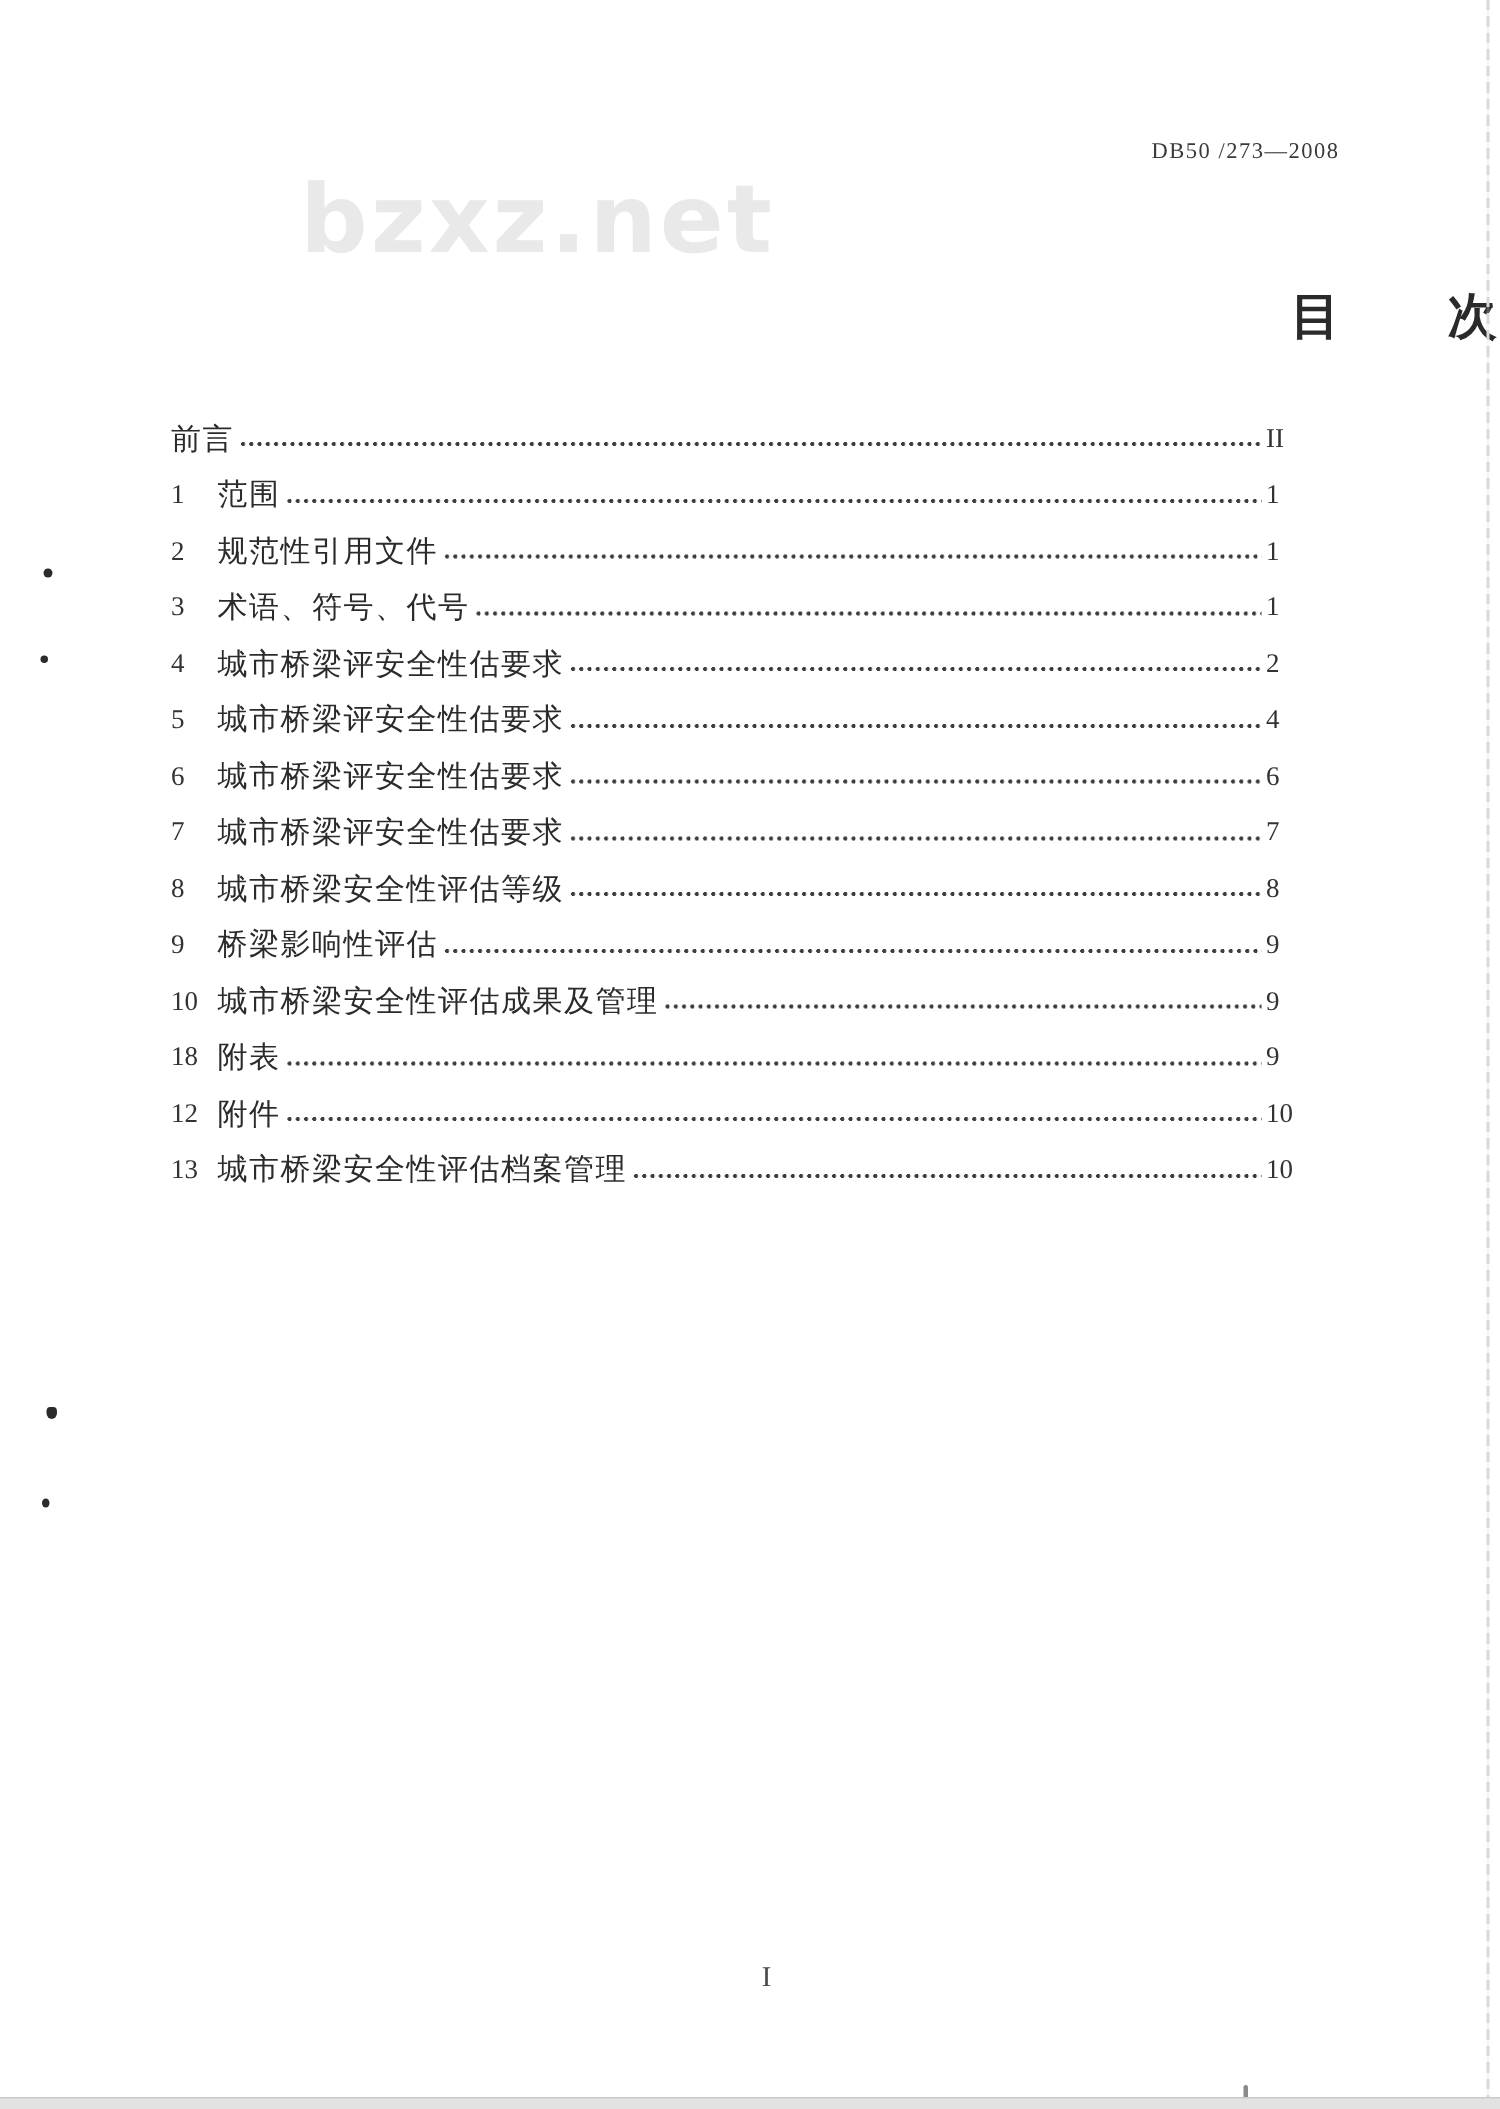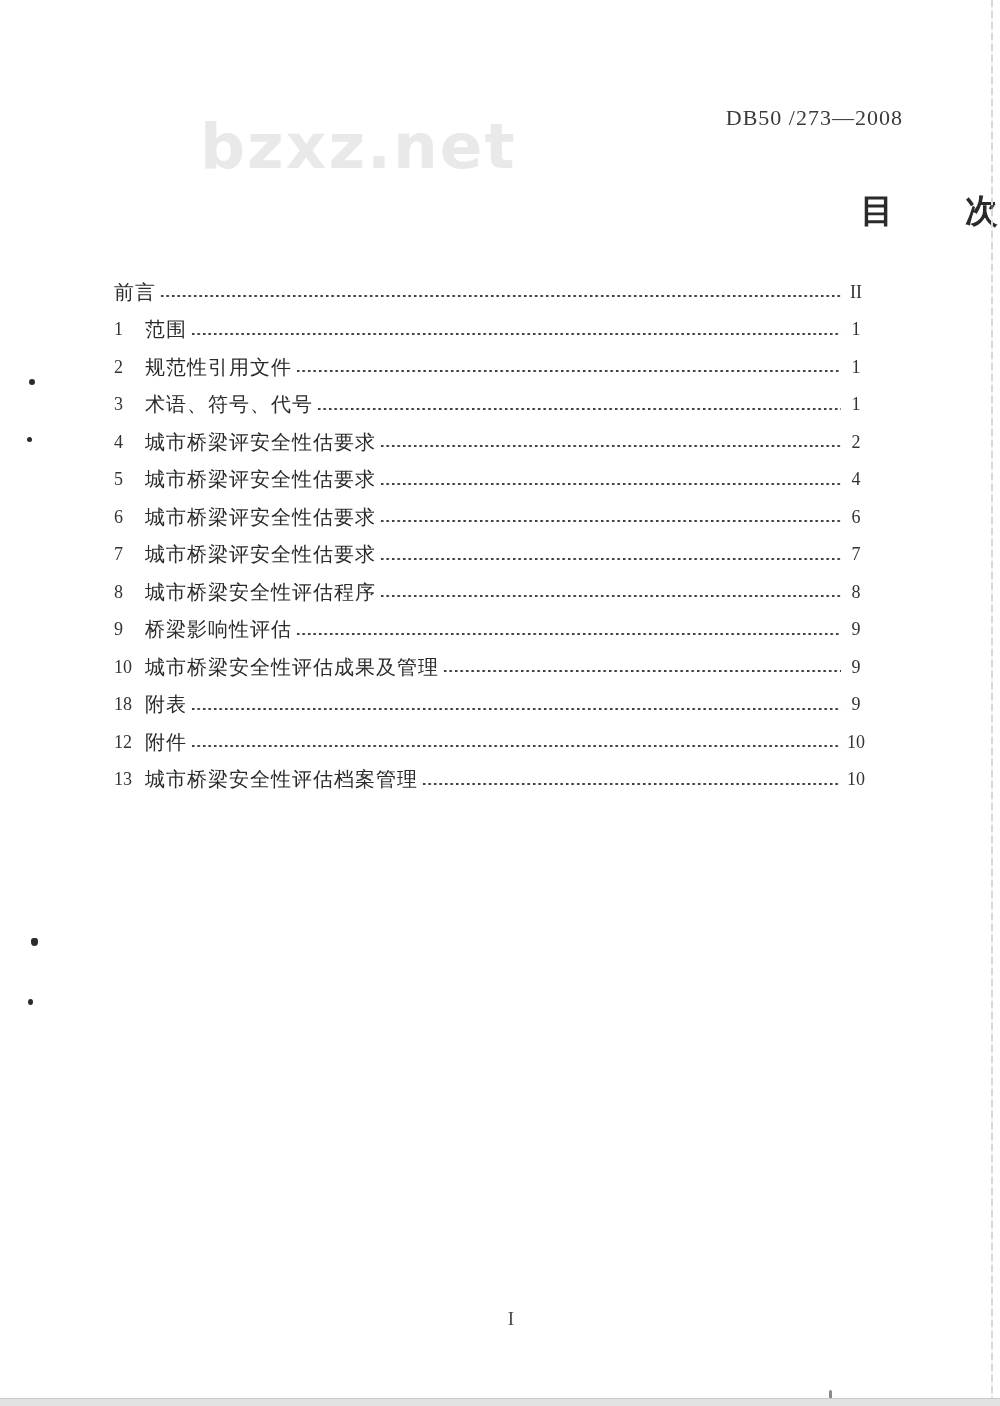--- a/index.html
+++ b/index.html
@@ -10,25 +10,24 @@
     position: relative;
     overflow: hidden;
     color: #2e2e2e;
   }
   .page { position: absolute; inset: 0; }
 
   
   .doc-code {
     position: absolute;
     top: 93px;
-    right: 97px;
-    font-size: 22px;
+    right: 107px;
+    font-size: 15px;
     letter-spacing: 1px;
     color: #3a3a3a;
-    margin-top: 12px;
   }
 
   
   .watermark {
     position: absolute;
     top: 112px;
     left: 200px;
     font-family: "DejaVu Sans", sans-serif;
     font-weight: 800;
     font-size: 63px;
@@ -85,21 +84,21 @@
     position: relative;
     top: 4px;
     margin: 0 3px 0 4px;
     background-image: radial-gradient(circle at 2px 2px, #3c3c3c 1.25px, transparent 1.5px);
     background-size: 5.5px 4px;
     background-repeat: repeat-x;
   }
   .toc-row .pg {
     flex: 0 0 auto;
     min-width: 24px;
-    text-align: center;
+    text-align: left;
     font-size: 18px;
     color: #333;
   }
 
   
   .footer-page-num {
     position: absolute;
     top: 1308px;
     left: 0;
     right: 0;
@@ -203,21 +202,21 @@
 
   <div class="toc-row">
     <span class="num">7</span>
     <span class="label">城市桥梁评安全性估要求</span>
     <span class="dots"></span>
     <span class="pg">7</span>
   </div>
 
   <div class="toc-row">
     <span class="num">8</span>
-    <span class="label">城市桥梁安全性评估程序</span>
+    <span class="label">城市桥梁安全性评估等级</span>
     <span class="dots"></span>
     <span class="pg">8</span>
   </div>
 
   <div class="toc-row">
     <span class="num">9</span>
     <span class="label">桥梁影响性评估</span>
     <span class="dots"></span>
     <span class="pg">9</span>
   </div>

